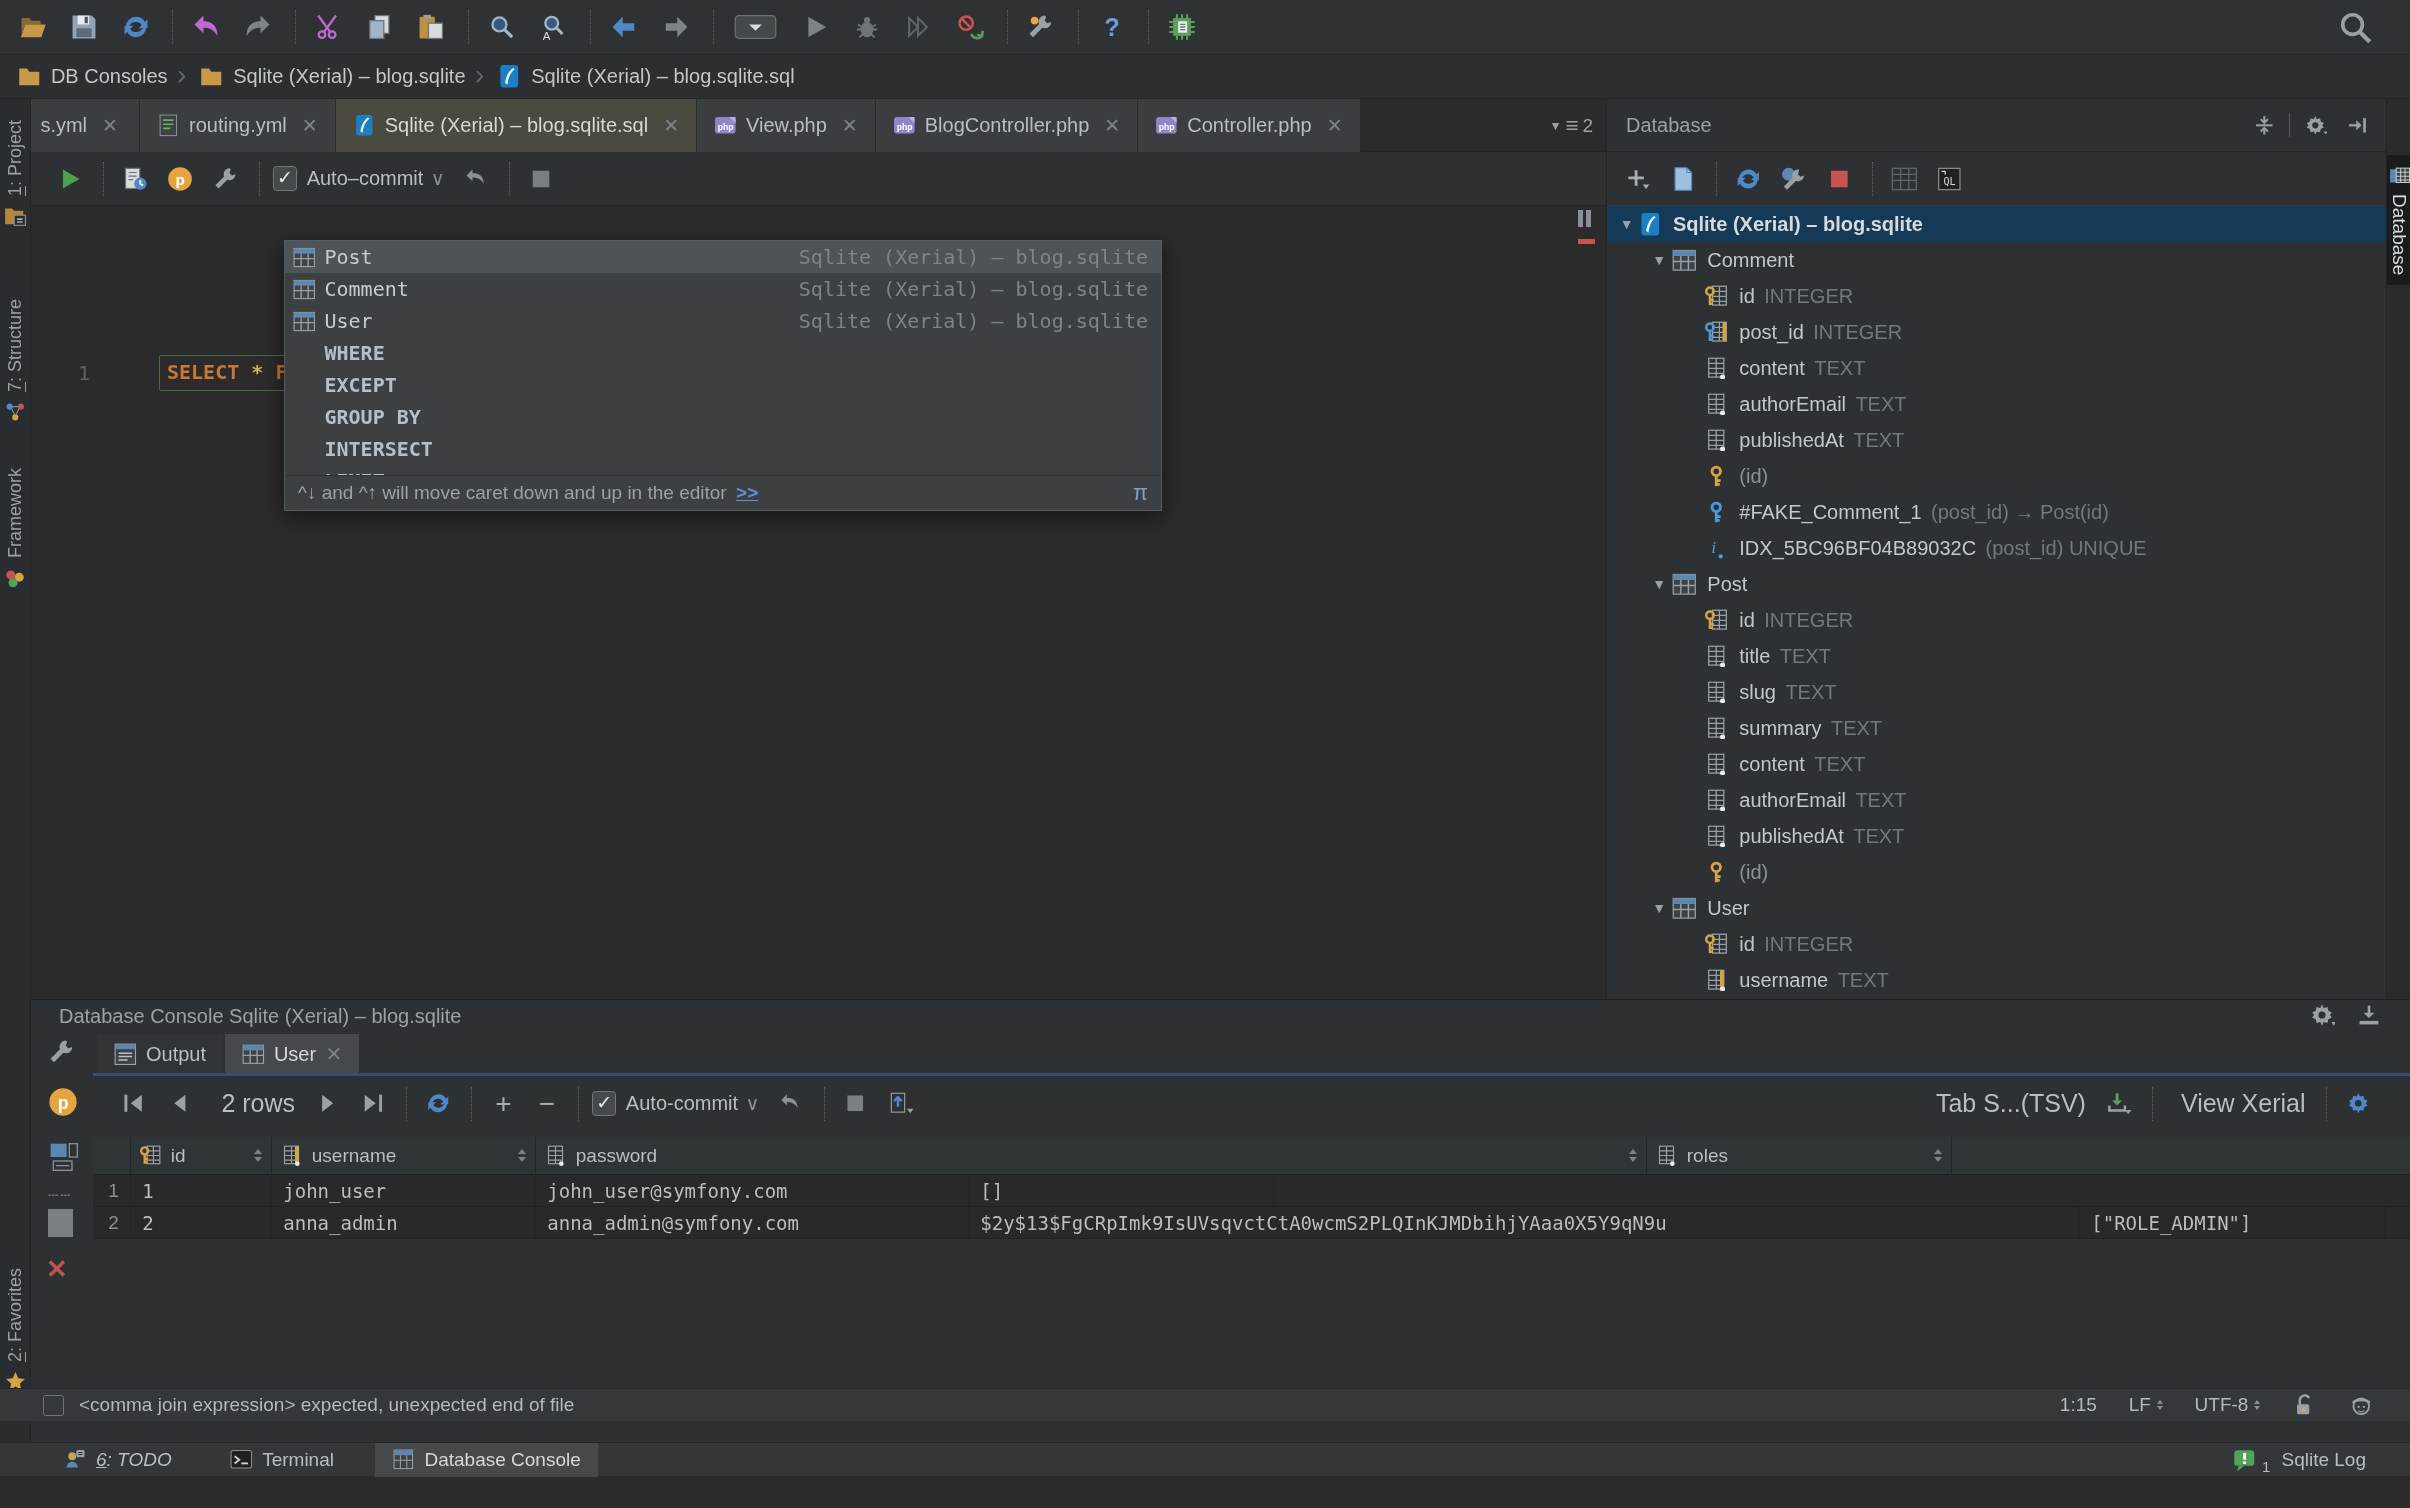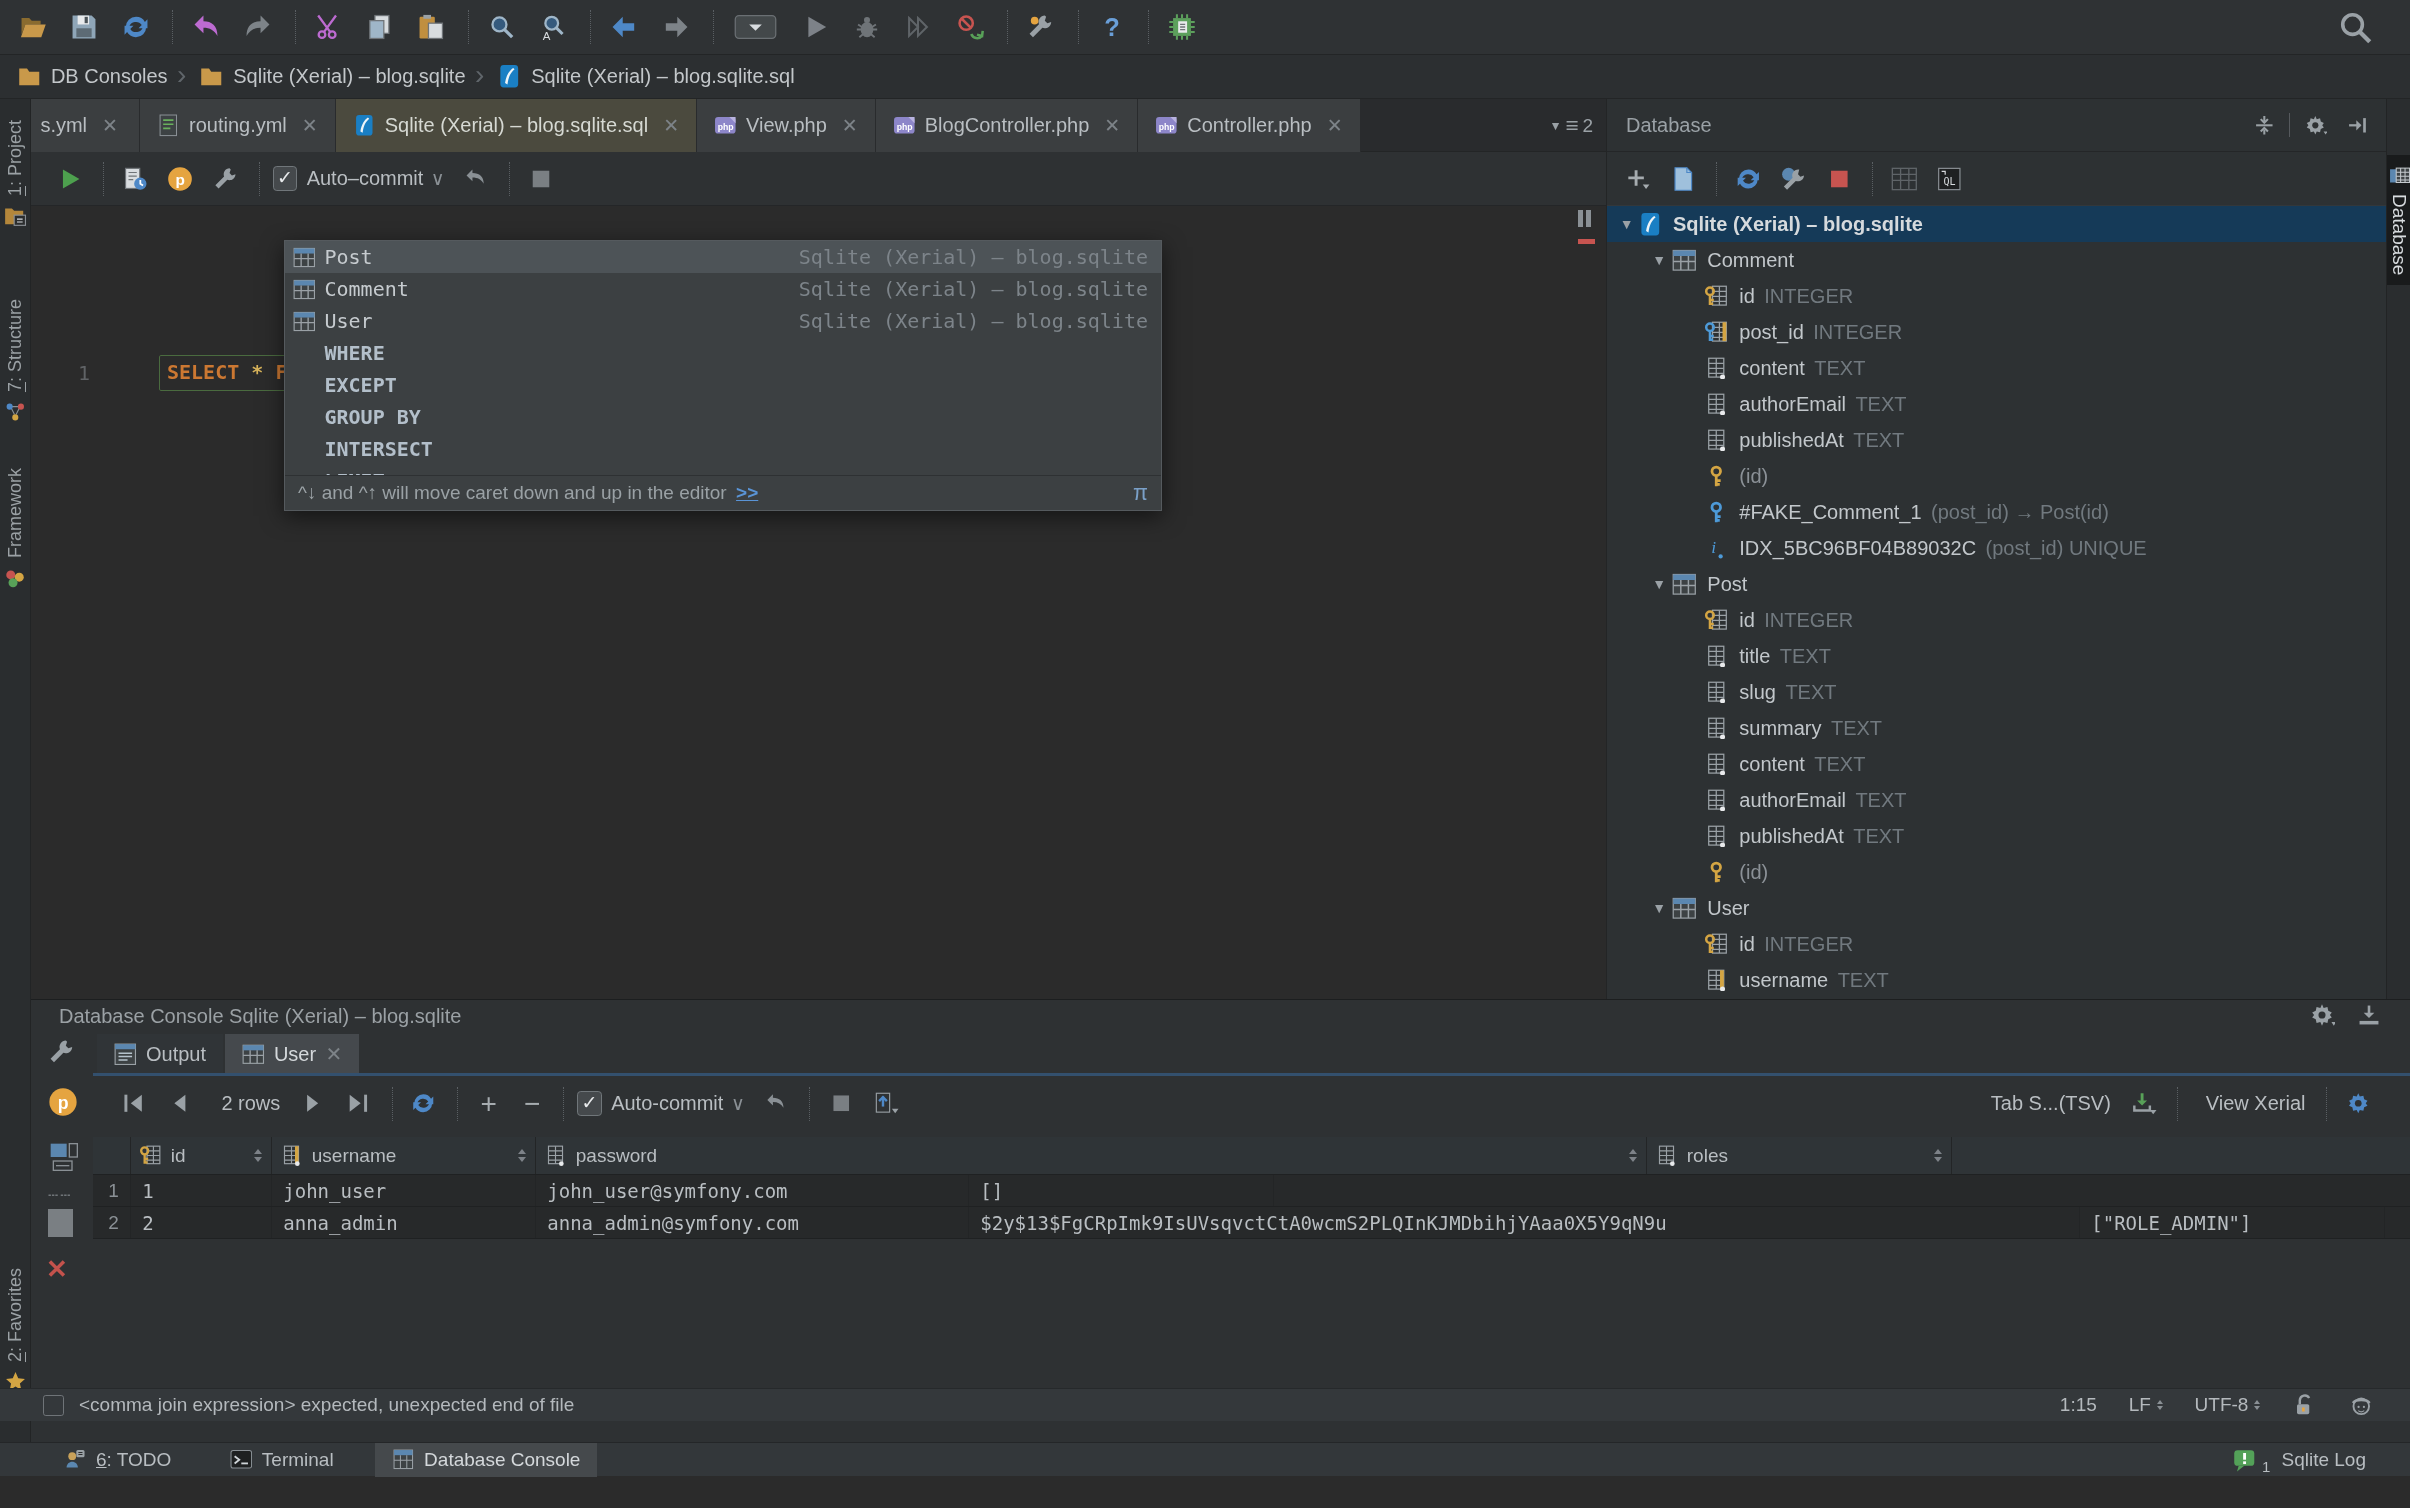--- a/index.html
+++ b/index.html
@@ -99,21 +99,21 @@
   
   #console{position:absolute;left:31px;top:999px;width:2379px;height:443px;background:#2e3133;border-top:0.9px solid #1c1e1f}
   #con-title{position:absolute;left:28px;top:0;height:33px;display:flex;align-items:center;font-size:20px;color:#9ba1a5}
   .con-hicons{position:absolute;right:28px;top:1.9px;display:flex;gap:21px}
   #con-tabs{position:absolute;left:66px;top:33px;height:41px;display:flex;align-items:flex-end;gap:1.9px}
   .con-tab{height:40px;display:flex;align-items:center;gap:9.4px;padding:0 17px;font-size:20px;color:#b9bec2;background:#303437}
   .con-tab.active{background:#45494d;color:#d4d8db}
   .con-tab .icon{width:22.6px;height:22.6px}
   #con-blueline{position:absolute;left:62px;top:73px;width:2317px;height:2.8px;background:#33506e}
   #con-toolbar{position:absolute;left:62px;top:76px;width:2317px;height:55px;display:flex;align-items:center;padding-left:22.6px}
-  #con-toolbar .label{font-size:20px;color:#b9bec2;margin:0 15px}
+  #con-toolbar .label{font-size:25px;color:#b9bec2;margin:0 15px}
   .ct-right{margin-left:auto;display:flex;align-items:center;padding-right:24.5px}
   .plusminus{font-size:28px;color:#a6acb0;width:36px;text-align:center;margin-right:7.5px}
   
   .con-g{position:absolute;left:17px}
   
   #grid{position:absolute;left:62px;top:137px;width:2325px}
   .g-header{display:flex;height:38px;background:#2f3437;border-bottom:1.9px solid #1f2122}
   .g-hcell{display:flex;align-items:center;padding:0 9.4px;font-size:19px;color:#b9bec2;border-right:0.9px solid #232526}
   .g-hcell .icon{width:21px;height:21px;margin-right:9.4px}
   .sort{display:inline-flex;flex-direction:column;gap:2.8px;margin-left:auto}
@@ -1193,21 +1193,21 @@
           <div class="g-cell" style="width: 264px;">anna_admin</div>
           <div class="g-cell" style="width: 433px;">anna_admin@symfony.com</div>
           <div class="g-cell" style="width: 1111px;">$2y$13$FgCRpImk9IsUVsqvctCtA0wcmS2PLQInKJMDbihjYAaa0X5Y9qN9u</div>
           <div class="g-cell" style="width: 305px;">["ROLE_ADMIN"]</div>
         </div>
       </div>
     <div id="con-close">✕</div>
   </div>
 
   <div id="bottombar">
-      <div class="bb-item" style="margin-right: 24.5px;">
+      <div class="bb-item" style="margin-right: 24.5px; font-style: italic;">
         <span class="icon" style="width: 22.6px; height: 22.6px;">
           <svg viewBox="0 0 22 22">
             <rect x="12" y="2" width="8" height="7" rx="1.5" fill="#9aa1a6"></rect>
             <path d="M14 4.3h4M14 6.3h4" stroke="#2b2d2e"></path>
             <circle cx="8" cy="8" r="3.8" fill="#c8a15a"></circle>
             <path d="M2.5 19c0-3.4 2.6-5.6 5.5-5.6s5.5 2.2 5.5 5.6z" fill="#5b87b0"></path>
           </svg>
         </span>
         <span><span class="mn">6</span>: TODO</span>
       </div>

